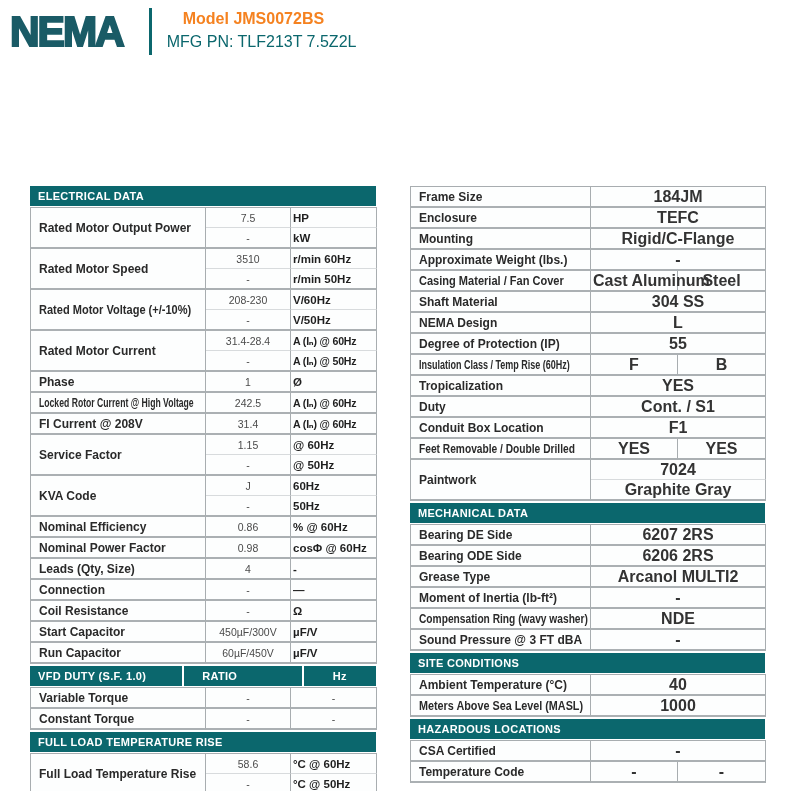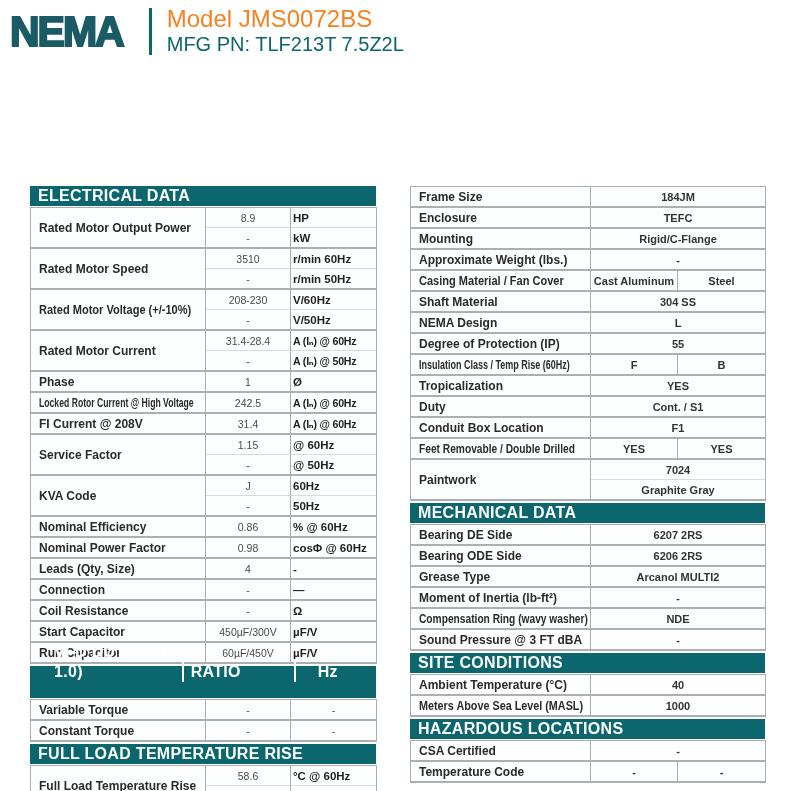--- a/index.html
+++ b/index.html
@@ -10,50 +10,50 @@
   }
   
   .topbar { position:absolute; top:6px; left:10px; display:flex; align-items:flex-start; }
   .logo {
     font-size:41px; font-weight:900; letter-spacing:-2px; line-height:48px;
     color:var(--logo_teal,#1A5B66); -webkit-text-stroke:2px currentColor;
     transform:scaleY(1.04); transform-origin:0 0;
   }
   .hdr-divider { width:3px; height:47px; background:var(--teal,#0B676D); margin:2px 15px 0 26px; }
   .hdr-text { padding-top:2px; }
-  .model { font-size:24px; font-weight:normal; color:var(--orange,#F58220); line-height:22px; }
-  .mfg { font-size:20px; color:var(--teal,#0B676D); margin-top:3px; }
+  .model { font-size:16px; font-weight:bold; color:var(--orange,#F58220); line-height:22px;margin-left:16px; }
+  .mfg { font-size:16px; color:var(--teal,#0B676D); margin-top:3px; }
 
   
   .col-left  { position:absolute; top:186px; left:30px;  width:346px; }
   .col-right { position:absolute; top:186px; left:410px; width:355px; }
 
   .band {
     height:20px; line-height:20px; background:var(--teal,#0B676D); color:#fff;
-    font-size:16px; font-weight:bold; letter-spacing:.3px; padding-left:8px;
+    font-size:11px; font-weight:bold; letter-spacing:.3px; padding-left:8px;
     box-sizing:border-box; margin:0 0 1px 0;
   }
   .band.mid { margin-top:2px; }
-  .band-split { display:flex; padding:16px;align-items:flex-end; }
+  .band-split { display:flex; padding:0; }
   .bs-label { width:175px; padding-left:8px; box-sizing:border-box; }
   .bs-col   { width:85px; text-align:center; border-left:2px solid #fff; box-sizing:border-box; padding-left:0; }
   .bs-col2  { width:86px; text-align:center; border-left:2px solid #fff; box-sizing:border-box; padding-left:0;margin-left:46px; }
 
   table { border-collapse:separate; border-spacing:0; table-layout:fixed; width:100%;
           border-top:1px solid #a8adb0; border-left:1px solid #a8adb0; }
   td { height:19px; padding:0 2px; vertical-align:middle; background:#fdfefe;
        border-right:1px solid #a8adb0; border-bottom:2px solid #abb0b3; }
   td.sub { border-bottom:1px solid #d8dbdd; }
 
   .lbl  { text-align:left; padding-left:8px; font-size:12px; font-weight:bold; color:#2a2a2a; white-space:nowrap; overflow:hidden; }
   .lbl .t { display:inline-block; transform-origin:0 50%; white-space:nowrap; }
   .val  { text-align:center; font-size:10.5px; color:#4a4a4a; white-space:nowrap; }
   .unit { text-align:left; font-size:11.5px; font-weight:bold; color:#1f1f1f; white-space:nowrap;margin-top:8px; }
   .unit.tight { font-size:10.6px; letter-spacing:-.2px; }
-  .rval { text-align:center; font-size:11px; font-weight:bold; color:#333; white-space:nowrap; }
+  .rval { text-align:center; font-size:16px; font-weight:bold; color:#333; white-space:nowrap; }
   .c92 { transform:scaleX(.92); } .c90 { transform:scaleX(.90); }
   .c85 { transform:scaleX(.85); } .c75 { transform:scaleX(.75); } .c72 { transform:scaleX(.72); }
 </style>
 </head>
 <body>
 
 <div class="page">
 
   <header class="topbar">
     <div class="logo">NEMA</div>
@@ -69,21 +69,21 @@
 
     <table>
       <colgroup>
           <col style="width:175px">
           <col style="width:85px">
           <col style="width:86px">
         </colgroup>
       <tbody>
         <tr>
           <td class="lbl" rowspan="2"><span class="t">Rated Motor Output Power</span></td>
-          <td class="val sub">8.9</td>
+          <td class="val sub">7.5</td>
           <td class="unit sub">HP</td>
         </tr>
         <tr>
           <td class="val">-</td>
           <td class="unit">kW</td>
         </tr>
 
         <tr>
           <td class="lbl" rowspan="2"><span class="t">Rated Motor Speed</span></td>
           <td class="val sub">3510</td>

